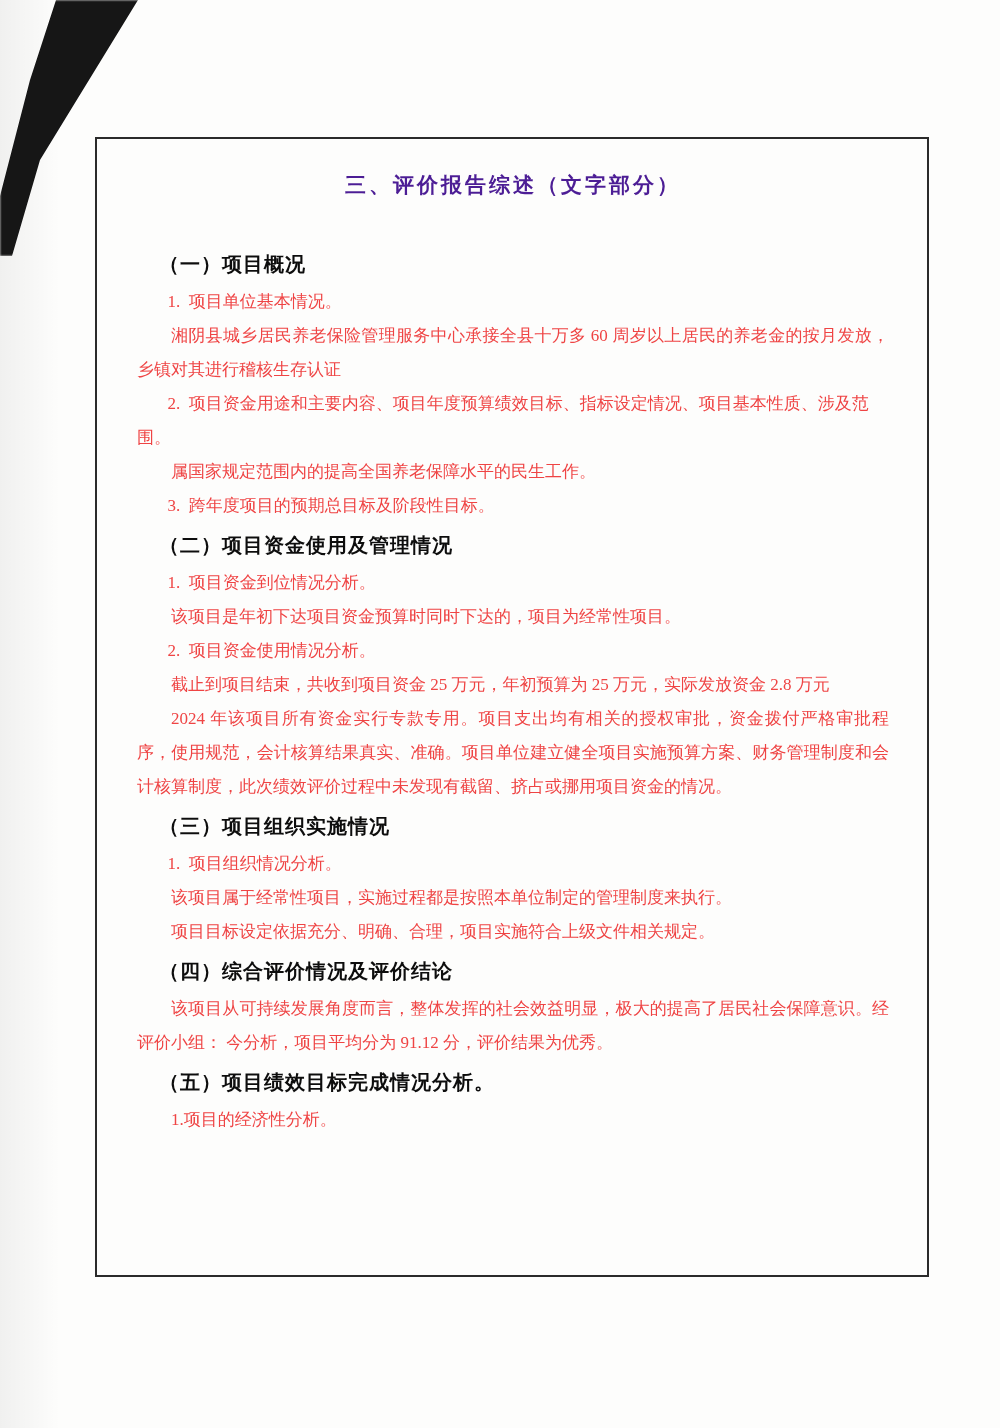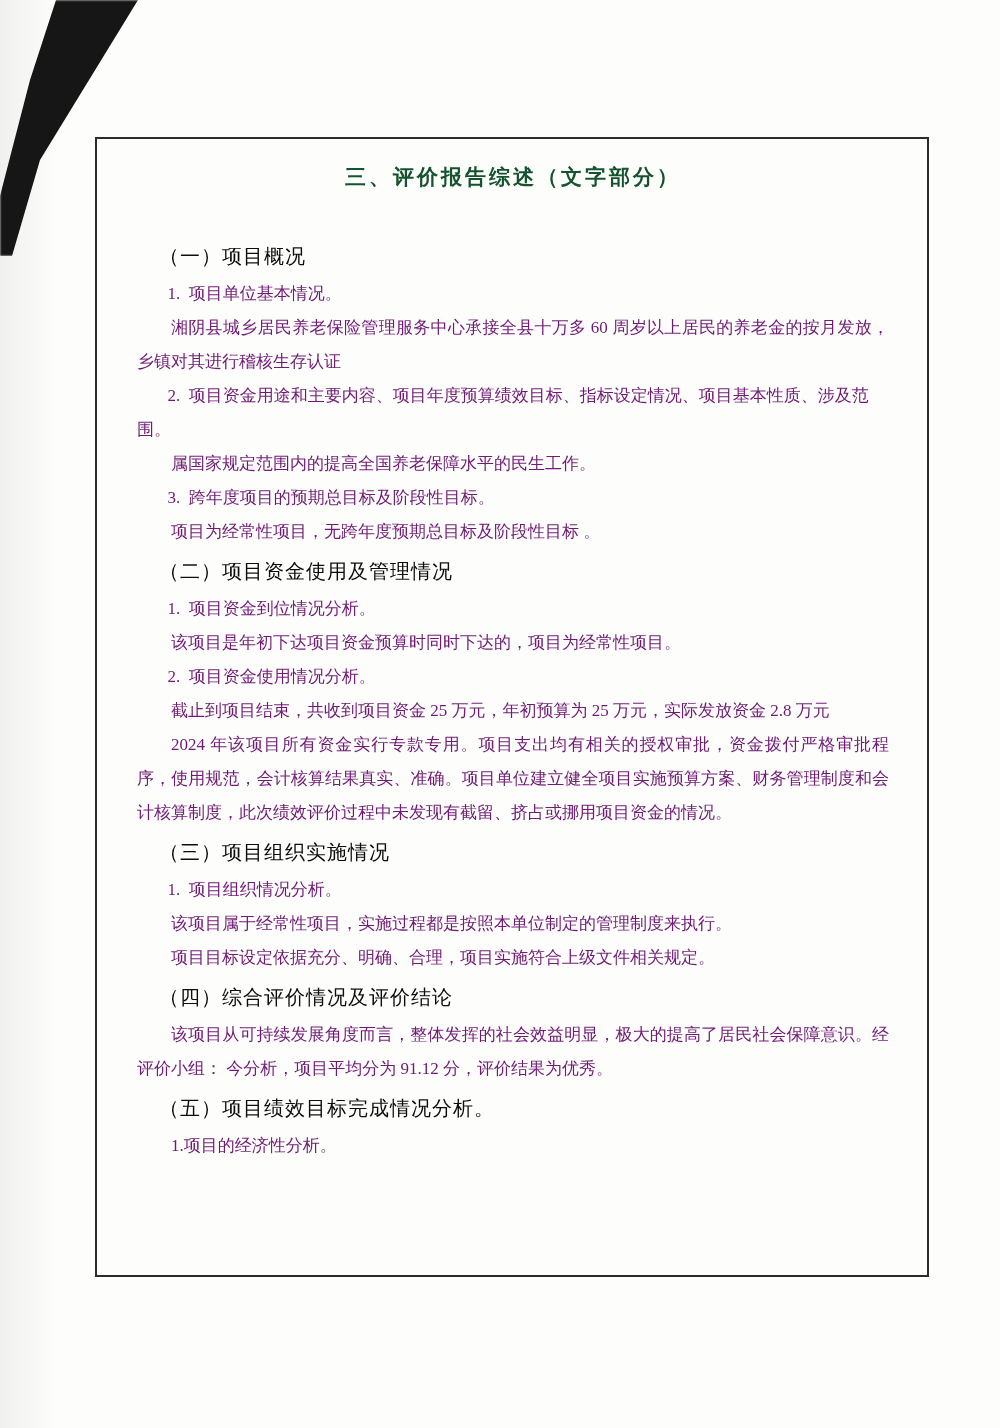--- a/index.html
+++ b/index.html
@@ -29,33 +29,34 @@
     width: 834px; height: 1140px;
     border: 2px solid #2b2b2b;
     padding: 24px 38px 16px 40px;
     background: transparent;
   }
   .doc-title {
     text-align: center;
     font-size: 21px;
     font-weight: bold;
     letter-spacing: 3px;
-    color: #14532d;
+    color: #4c1d95;
     font-family: "Liberation Sans", sans-serif;
+    margin-top: 8px;
     margin-bottom: 46px;
   }
   .blk {
     font-size: 17px;
     line-height: 2.0;
-    color: #701a75;
+    color: #ef4444;
   }
   .sec-heading {
     font-size: 20px;
     line-height: 1.9;
-    font-weight: normal;
+    font-weight: bold;
     color: #0d0d0d;
     text-indent: 1.1em;
     letter-spacing: 1px;
     font-family: "Liberation Sans", sans-serif;
     margin: 3px 0 2px 0;
   }
   .num-item {
     text-indent: 1.8em;
     white-space: pre-wrap;
   }
@@ -72,21 +73,20 @@
 
 <div class="doc-frame">
   <h1 class="doc-title">三、评价报告综述（文字部分）</h1>
 
   <p class="blk sec-heading">（一）项目概况</p>
   <p class="blk num-item">1.  项目单位基本情况。</p>
   <p class="blk body-para">湘阴县城乡居民养老保险管理服务中心承接全县十万多 60 周岁以上居民的养老金的按月发放，乡镇对其进行稽核生存认证</p>
   <p class="blk num-item">2.  项目资金用途和主要内容、项目年度预算绩效目标、指标设定情况、项目基本性质、涉及范围。</p>
   <p class="blk body-para">属国家规定范围内的提高全国养老保障水平的民生工作。</p>
   <p class="blk num-item">3.  跨年度项目的预期总目标及阶段性目标。</p>
-  <p class="blk body-para">项目为经常性项目，无跨年度预期总目标及阶段性目标 。</p>
 
   <p class="blk sec-heading">（二）项目资金使用及管理情况</p>
   <p class="blk num-item">1.  项目资金到位情况分析。</p>
   <p class="blk body-para">该项目是年初下达项目资金预算时同时下达的，项目为经常性项目。</p>
   <p class="blk num-item">2.  项目资金使用情况分析。</p>
   <p class="blk body-para">截止到项目结束，共收到项目资金 25 万元，年初预算为 25 万元，实际发放资金 2.8 万元</p>
   <p class="blk body-para">2024 年该项目所有资金实行专款专用。项目支出均有相关的授权审批，资金拨付严格审批程序，使用规范，会计核算结果真实、准确。项目单位建立健全项目实施预算方案、财务管理制度和会计核算制度，此次绩效评价过程中未发现有截留、挤占或挪用项目资金的情况。</p>
 
   <p class="blk sec-heading">（三）项目组织实施情况</p>
   <p class="blk num-item">1.  项目组织情况分析。</p>

